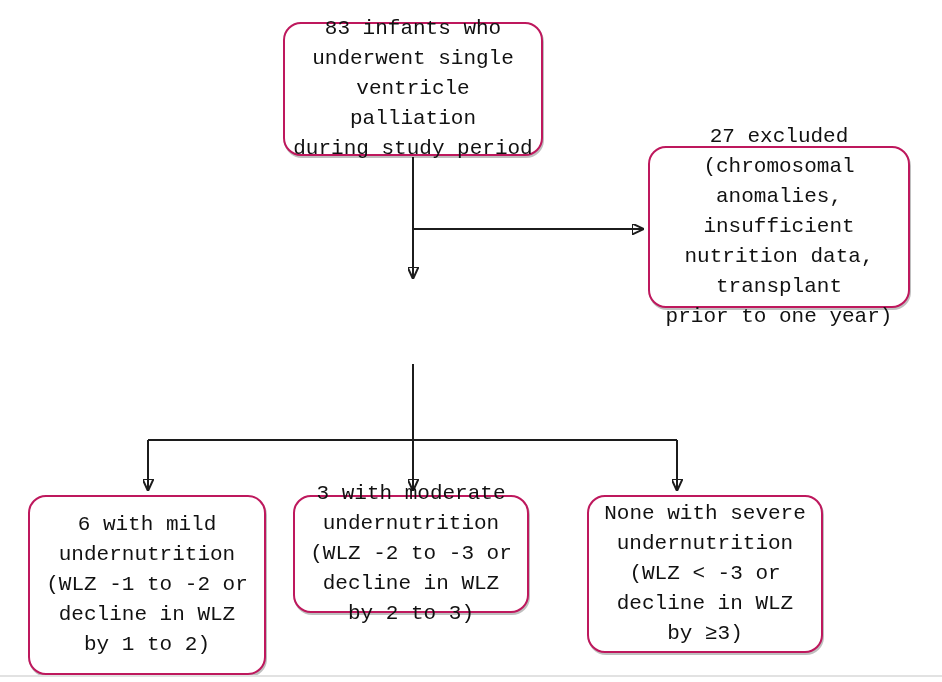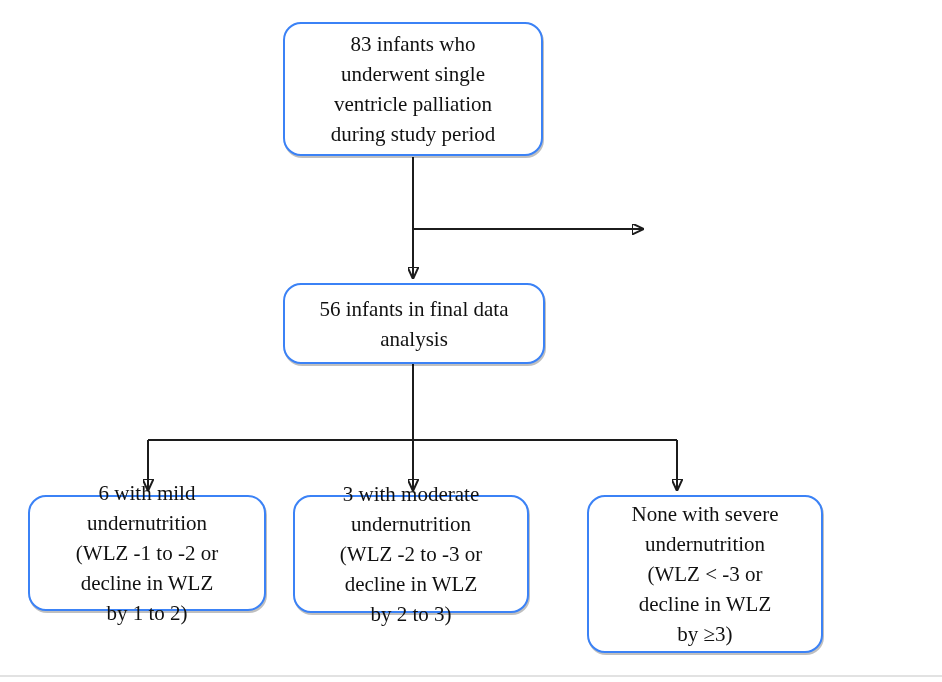--- a/index.html
+++ b/index.html
@@ -24,37 +24,38 @@
   }
   .connectors path {
     stroke: #1c1c1c;
     stroke-width: 2;
     fill: none;
   }
   .node {
     position: absolute;
     box-sizing: border-box;
     background: #ffffff;
-    border: 2px solid #3b82f6;
+    border: 2px solid #be185d;
     border-radius: 18px;
     box-shadow: 1px 2px 0 rgba(0,0,0,0.25);
     display: flex;
     align-items: center;
     justify-content: center;
     text-align: center;
     white-space: pre-line;
     font-size: 21px;
     line-height: 30px;
     color: #111111;
     padding: 2px 8px;
+    font-family: Liberation Mono, monospace;
   }
   .node-enrolled  { left: 283px; top: 22px;  width: 260px; height: 134px; }
   .node-excluded  { left: 648px; top: 146px; width: 262px; height: 162px; }
   .node-final     { left: 283px; top: 283px; width: 262px; height: 81px;  }
-  .node-mild      { left: 28px;  top: 495px; width: 238px; height: 116px; }
+  .node-mild      { left: 28px;  top: 495px; width: 238px; height: 180px; }
   .node-moderate  { left: 293px; top: 495px; width: 236px; height: 118px; }
   .node-severe    { left: 587px; top: 495px; width: 236px; height: 158px; }
   .bottom-rule {
     position: absolute;
     left: 0;
     top: 675px;
     width: 942px;
     height: 2px;
     background: #e2e2e2;
   }
@@ -76,23 +77,26 @@
     <path d="M148,440 H677"></path>
     <path d="M148,440 V490" marker-end="url(#arrowhead)"></path>
     <path d="M677,440 V490" marker-end="url(#arrowhead)"></path>
   </svg>
 
   <div class="node node-enrolled">83 infants who
 underwent single
 ventricle palliation
 during study period</div>
 
+  <div class="node node-excluded">27 excluded
+(chromosomal
+anomalies, insufficient
+nutrition data, transplant
+prior to one year)</div>
 
-  <div class="node node-final">56 infants in final data
-analysis</div>
 
   <div class="node node-mild">6 with mild
 undernutrition
 (WLZ -1 to -2 or
 decline in WLZ
 by 1 to 2)</div>
 
   <div class="node node-moderate">3 with moderate
 undernutrition
 (WLZ -2 to -3 or

